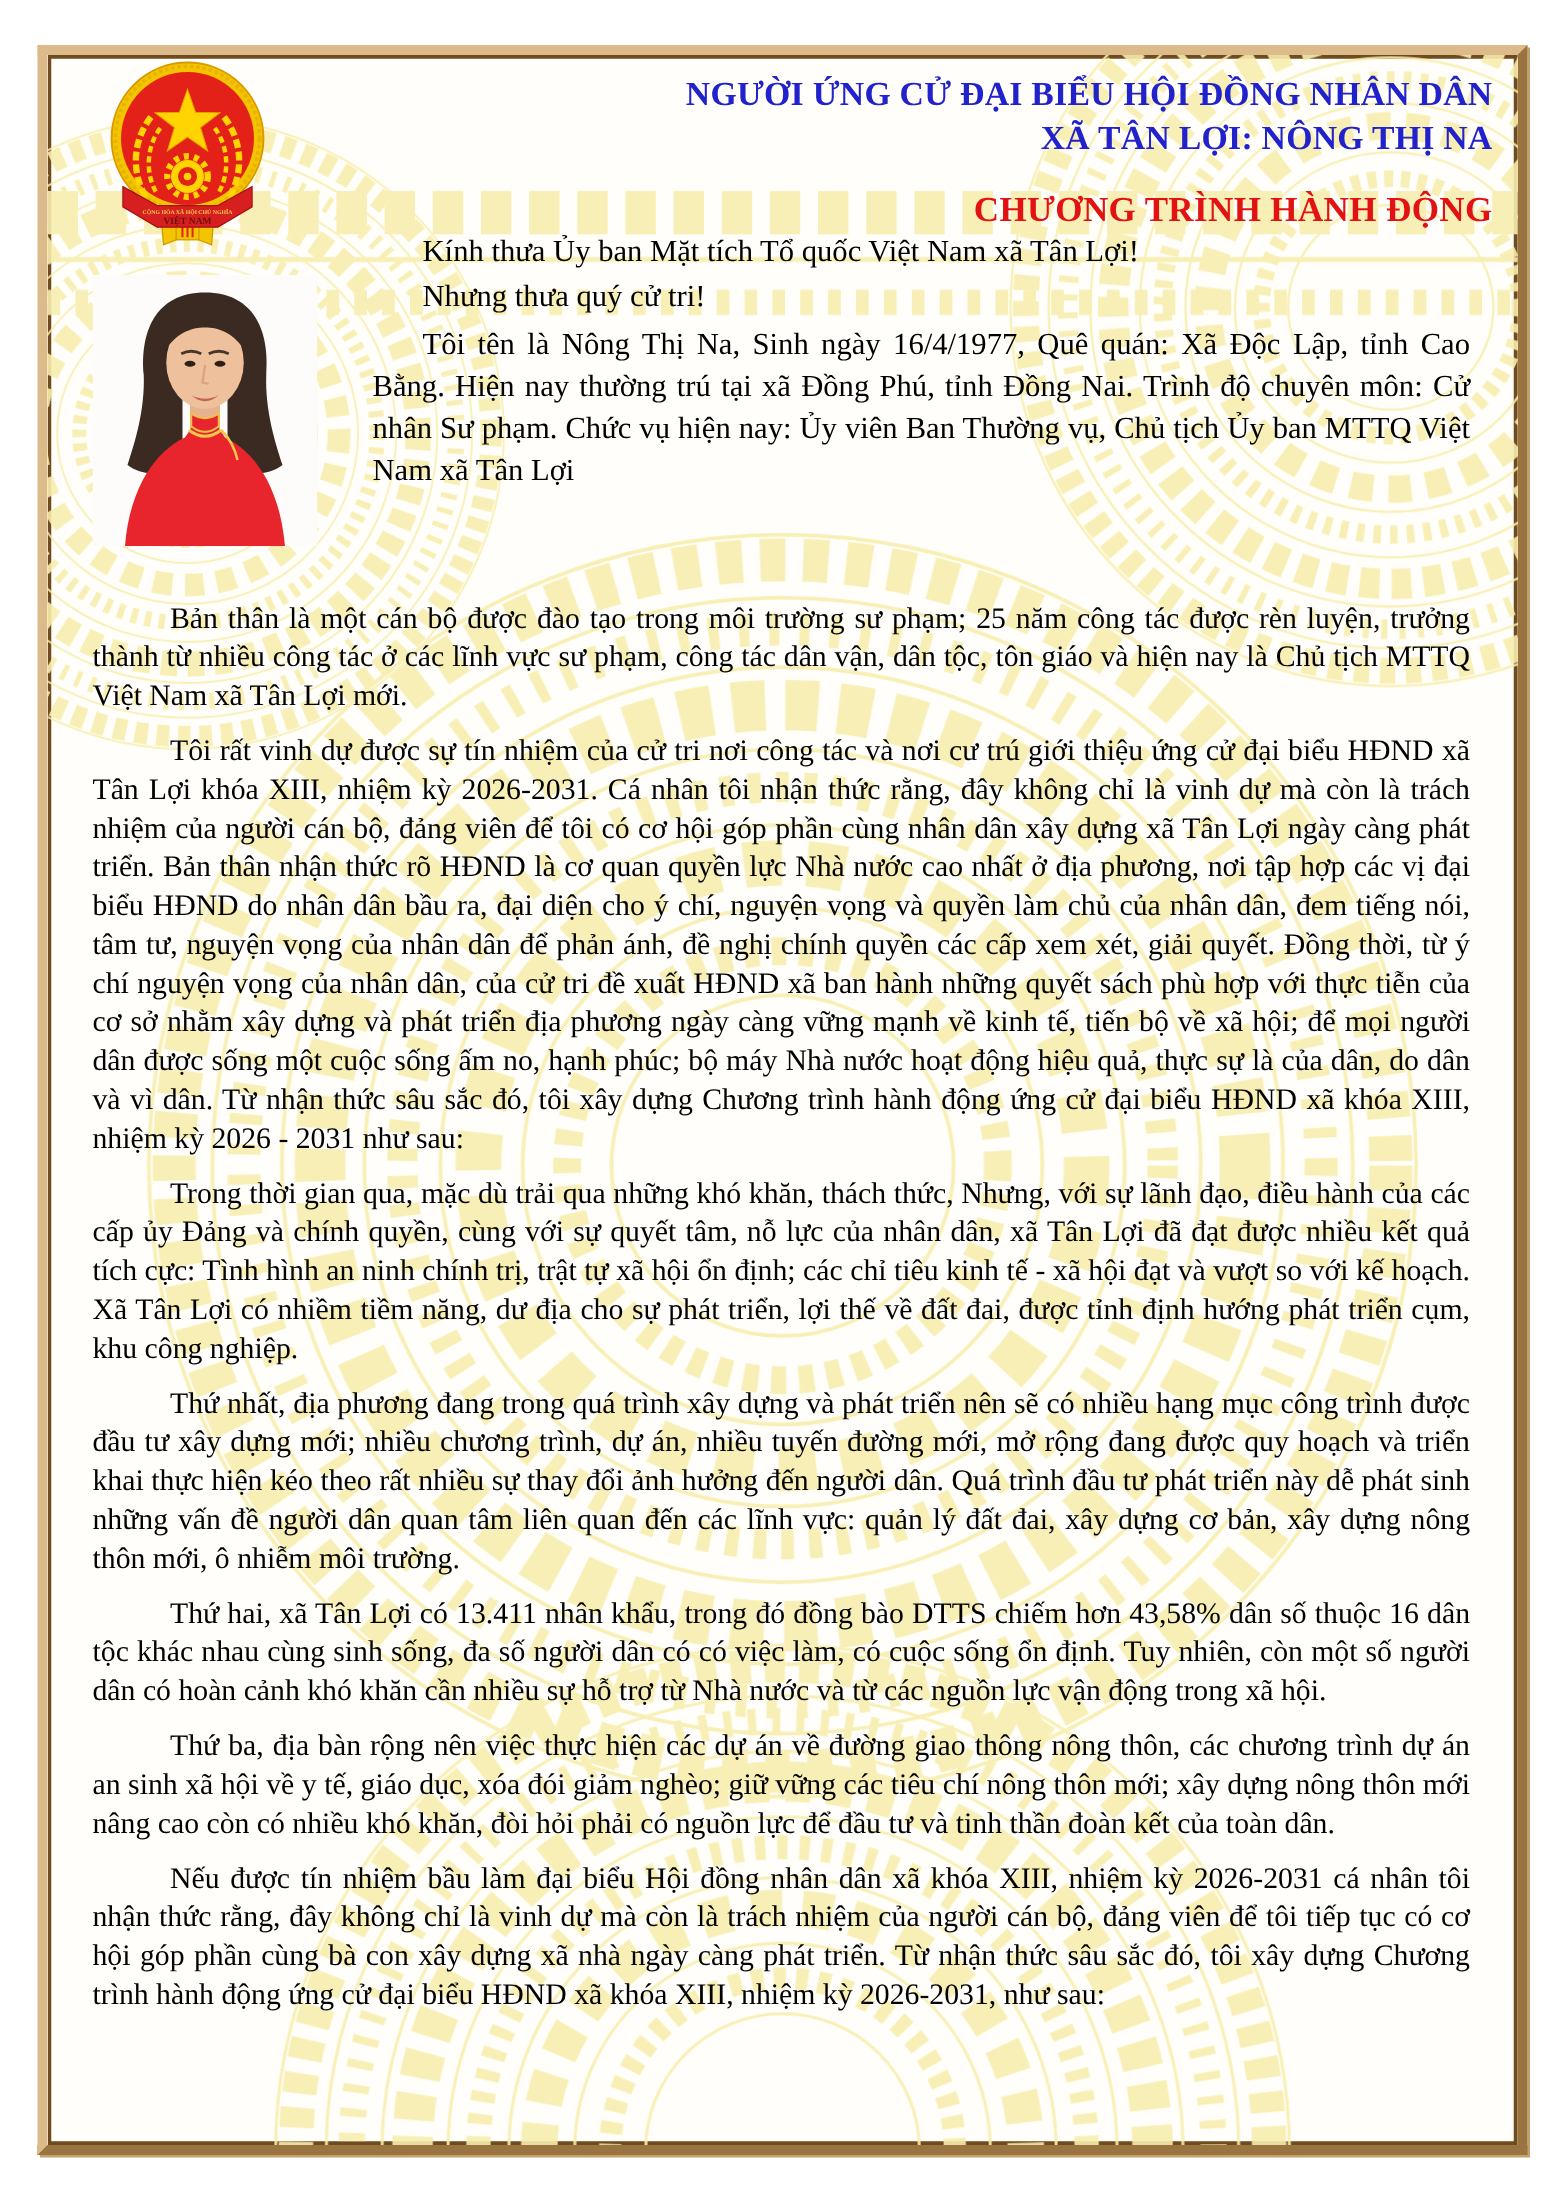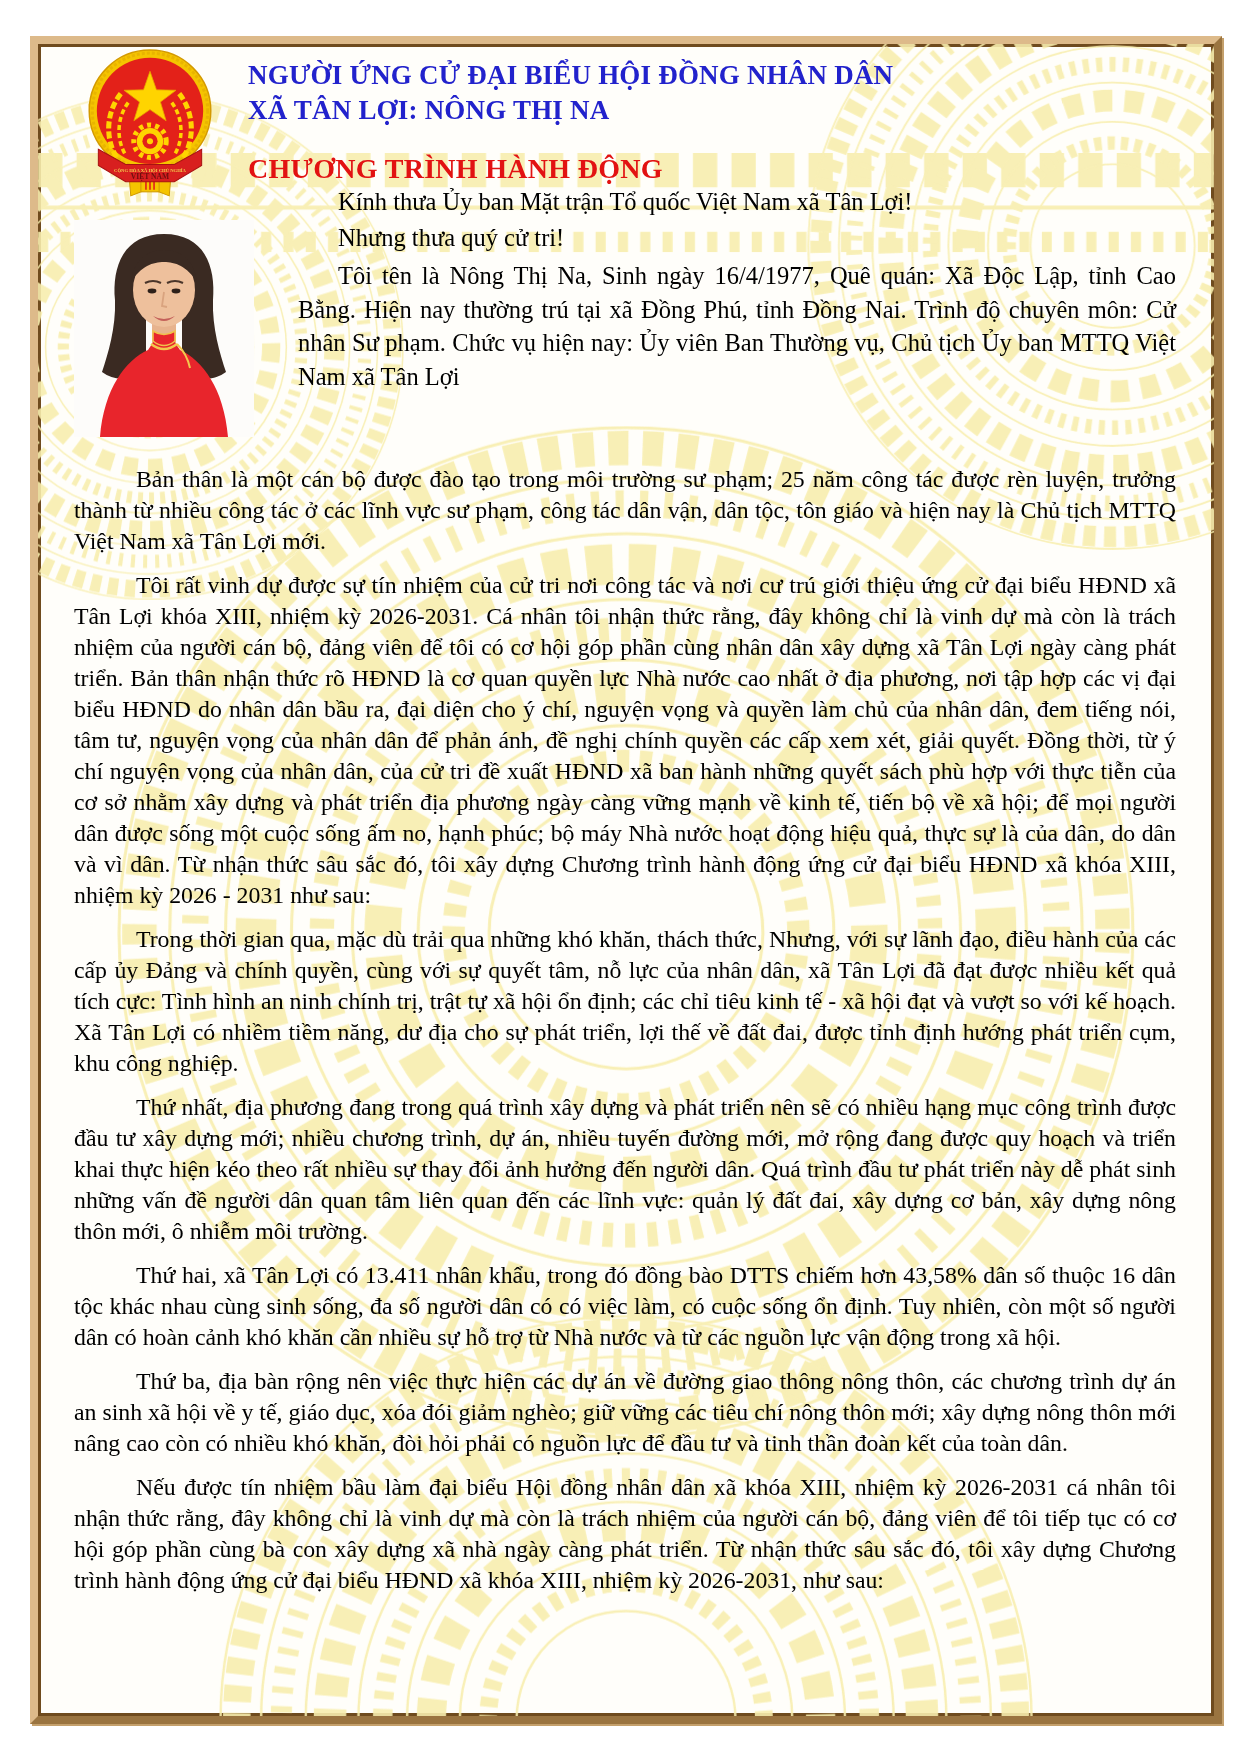--- a/index.html
+++ b/index.html
@@ -10,36 +10,36 @@
   .frame{
     position:absolute;left:30px;top:36px;width:1176px;height:1672px;
     border:8px solid;
     border-color:#ddba8a #9a7440 #9a7440 #ddba8a;
     box-shadow:inset 0 0 0 3px #6f4b1e, 2px 2px 0 #c4a06c;
     background:#fffefa;
   }
   .bg{position:absolute;left:0;top:0;width:100%;height:100%;pointer-events:none;}
   .emblem{position:absolute;left:46px;top:2px;width:132px;height:158px;}
   .header{
-    position:absolute;left:210px;top:14px;width:946px;text-align:left;
+    position:absolute;left:210px;top:14px;width:946px;text-align:right;
   }
   .h-line{
     font-weight:bold;font-size:27px;line-height:35px;color:var(--header-blue,#2222cc);
     letter-spacing:.2px;
   }
   .h-title{
     margin-top:24px;font-weight:bold;font-size:28px;line-height:34px;color:var(--title-red,#e21212);
     letter-spacing:.3px;
   }
   .photo{position:absolute;left:36px;top:176px;width:180px;height:217px;}
   .intro{position:absolute;left:260px;top:140px;width:878px;}
   .intro p{margin:0;}
   .sal{font-size:24.5px;line-height:36px;text-indent:40px;}
   .bio{font-size:24.5px;line-height:33.5px;text-align:justify;text-indent:40px;margin-top:3px !important;}
-  .bodytext{position:absolute;left:36px;top:420px;width:1102px;}
+  .bodytext{position:absolute;left:36px;top:436px;width:1102px;}
   .bodytext p{
     margin:0 0 13px 0;font-size:23.8px;line-height:31px;text-align:justify;text-indent:62px;
   }
 </style>
 </head>
 <body>
 
 <div class="page">
   <div class="frame">
 
@@ -131,21 +131,21 @@
       <path d="M79 96 Q90 102 101 96 Q90 106 79 96 Z" fill="#c4615a"></path>
 
       <path d="M26 217 C30 168 52 140 74 130 L80 121 L100 121 L106 130 C128 140 150 168 154 217 Z" fill="#e8252c"></path>
 
       <path d="M79 121 Q90 130 101 121 L101 111 Q90 118 79 111 Z" fill="#e8252c" stroke="#f0c14a" stroke-width="1.6"></path>
       <path d="M77 124 Q90 134 103 124" fill="none" stroke="#f3c84e" stroke-width="2.4"></path>
       <path d="M103 124 Q113 134 116 148" fill="none" stroke="#f3c84e" stroke-width="2"></path>
     </svg>
 
     <div class="intro">
-      <p class="sal">Kính thưa Ủy ban Mặt trận Tổ quốc Việt Nam xã Tân Lợi!</p>
+      <p class="sal">Kính thưa Ủy ban Mặt tích Tổ quốc Việt Nam xã Tân Lợi!</p>
       <p class="sal">Nhưng thưa quý cử tri!</p>
       <p class="bio">Tôi tên là Nông Thị Na, Sinh ngày 16/4/1977, Quê quán: Xã Độc Lập, tỉnh Cao Bằng. Hiện nay thường trú tại xã Đồng Phú, tỉnh Đồng Nai. Trình độ chuyên môn: Cử nhân Sư phạm. Chức vụ hiện nay: Ủy viên Ban Thường vụ, Chủ tịch Ủy ban MTTQ Việt Nam xã Tân Lợi</p>
     </div>
 
     <div class="bodytext">
       <p>Bản thân là một cán bộ được đào tạo trong môi trường sư phạm; 25 năm công tác được rèn luyện, trưởng thành từ nhiều công tác ở các lĩnh vực sư phạm, công tác dân vận, dân tộc, tôn giáo và hiện nay là Chủ tịch MTTQ Việt Nam xã Tân Lợi mới.</p>
       <p>Tôi rất vinh dự được sự tín nhiệm của cử tri nơi công tác và nơi cư trú giới thiệu ứng cử đại biểu HĐND xã Tân Lợi khóa XIII, nhiệm kỳ 2026-2031. Cá nhân tôi nhận thức rằng, đây không chỉ là vinh dự mà còn là trách nhiệm của người cán bộ, đảng viên để tôi có cơ hội góp phần cùng nhân dân xây dựng xã Tân Lợi ngày càng phát triển. Bản thân nhận thức rõ HĐND là cơ quan quyền lực Nhà nước cao nhất ở địa phương, nơi tập hợp các vị đại biểu HĐND do nhân dân bầu ra, đại diện cho ý chí, nguyện vọng và quyền làm chủ của nhân dân, đem tiếng nói, tâm tư, nguyện vọng của nhân dân để phản ánh, đề nghị chính quyền các cấp xem xét, giải quyết. Đồng thời, từ ý chí nguyện vọng của nhân dân, của cử tri đề xuất HĐND xã ban hành những quyết sách phù hợp với thực tiễn của cơ sở nhằm xây dựng và phát triển địa phương ngày càng vững mạnh về kinh tế, tiến bộ về xã hội; để mọi người dân được sống một cuộc sống ấm no, hạnh phúc; bộ máy Nhà nước hoạt động hiệu quả, thực sự là của dân, do dân và vì dân. Từ nhận thức sâu sắc đó, tôi xây dựng Chương trình hành động ứng cử đại biểu HĐND xã khóa XIII, nhiệm kỳ 2026 - 2031 như sau:</p>
       <p>Trong thời gian qua, mặc dù trải qua những khó khăn, thách thức, Nhưng, với sự lãnh đạo, điều hành của các cấp ủy Đảng và chính quyền, cùng với sự quyết tâm, nỗ lực của nhân dân, xã Tân Lợi đã đạt được nhiều kết quả tích cực: Tình hình an ninh chính trị, trật tự xã hội ổn định; các chỉ tiêu kinh tế - xã hội đạt và vượt so với kế hoạch. Xã Tân Lợi có nhiềm tiềm năng, dư địa cho sự phát triển, lợi thế về đất đai, được tỉnh định hướng phát triển cụm, khu công nghiệp.</p>
       <p>Thứ nhất, địa phương đang trong quá trình xây dựng và phát triển nên sẽ có nhiều hạng mục công trình được đầu tư xây dựng mới; nhiều chương trình, dự án, nhiều tuyến đường mới, mở rộng đang được quy hoạch và triển khai thực hiện kéo theo rất nhiều sự thay đổi ảnh hưởng đến người dân. Quá trình đầu tư phát triển này dễ phát sinh những vấn đề người dân quan tâm liên quan đến các lĩnh vực: quản lý đất đai, xây dựng cơ bản, xây dựng nông thôn mới, ô nhiễm môi trường.</p>
       <p>Thứ hai, xã Tân Lợi có 13.411 nhân khẩu, trong đó đồng bào DTTS chiếm hơn 43,58% dân số thuộc 16 dân tộc khác nhau cùng sinh sống, đa số người dân có có việc làm, có cuộc sống ổn định. Tuy nhiên, còn một số người dân có hoàn cảnh khó khăn cần nhiều sự hỗ trợ từ Nhà nước và từ các nguồn lực vận động trong xã hội.</p>

